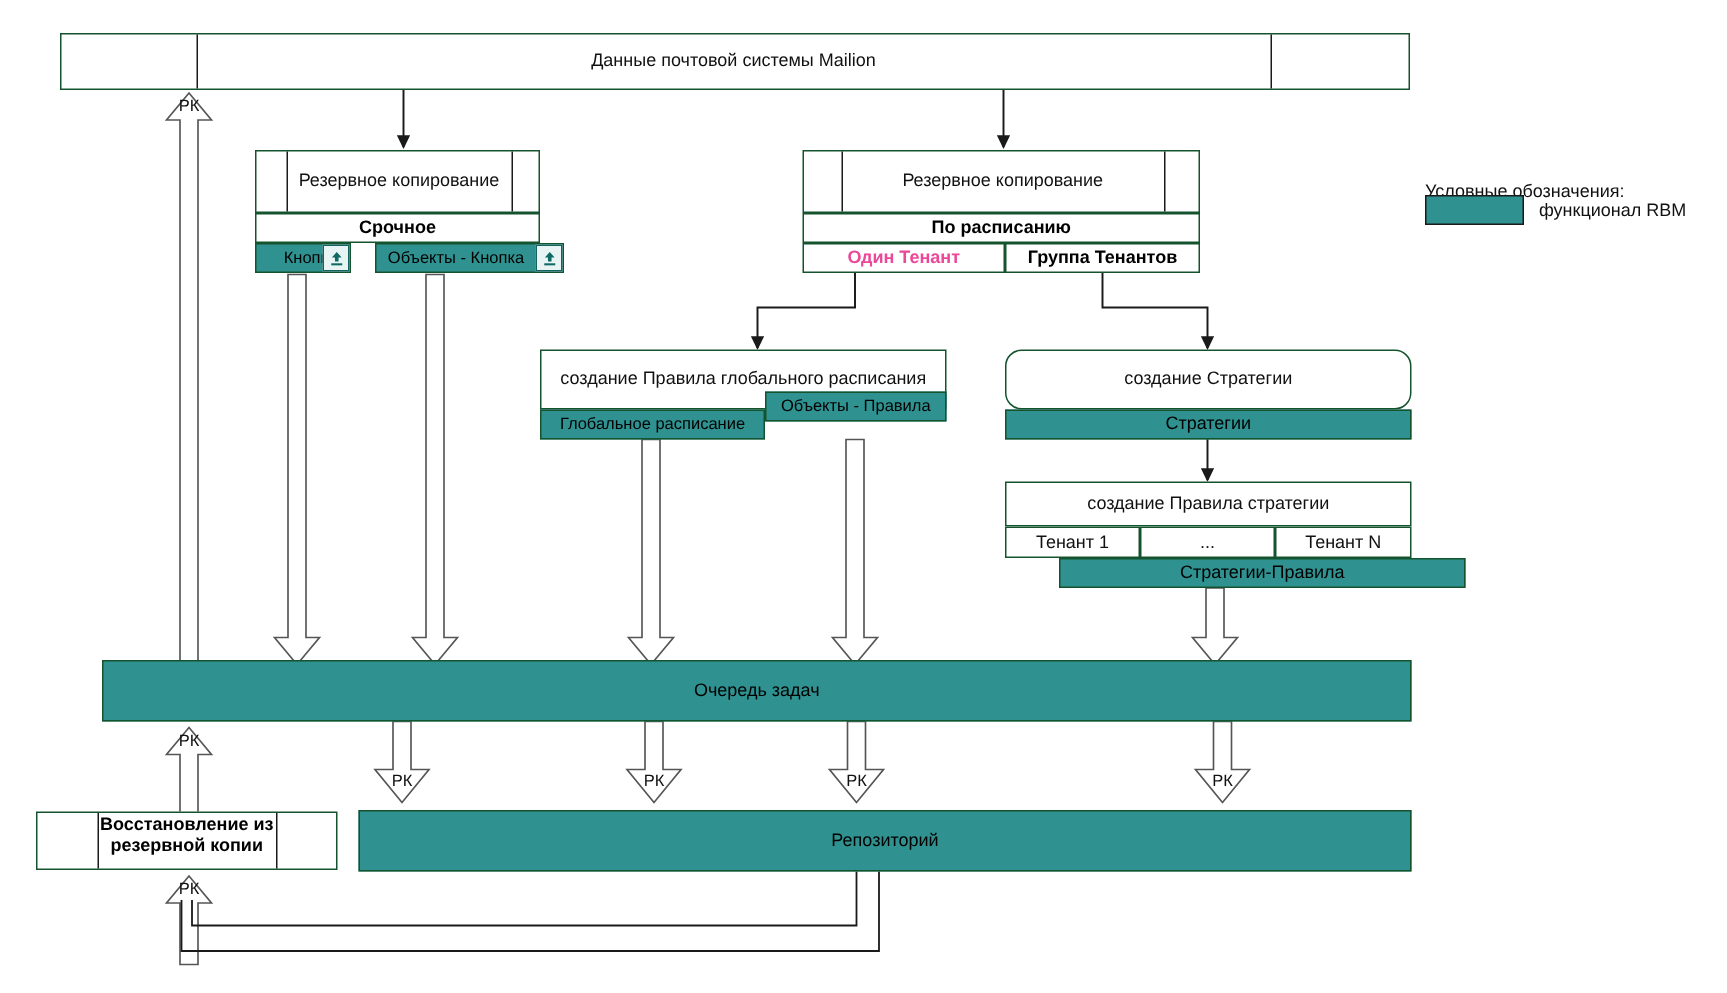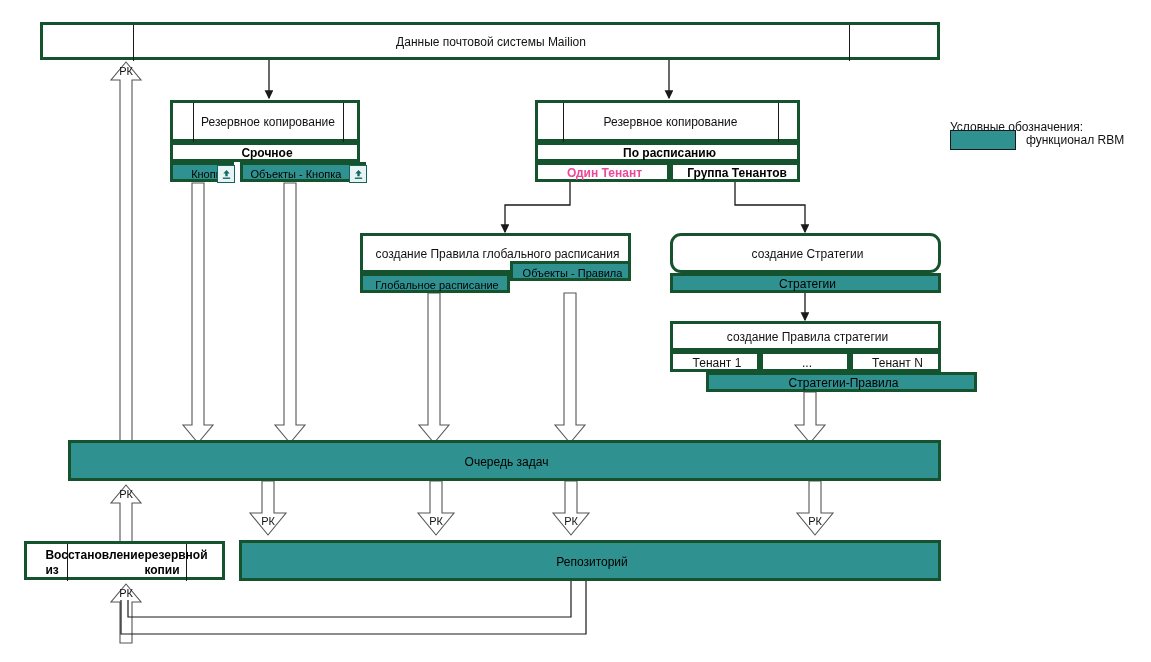--- a/index.html
+++ b/index.html
@@ -1,20 +1,20 @@
 <!DOCTYPE html>
 <html><head>
 <meta charset="utf-8">
 <style>
   html,body{margin:0;padding:0;background:#ffffff;}
   body{width:1151px;height:662px;font-family:"Liberation Sans","DejaVu Sans",sans-serif;}
   #stage{position:relative;width:1151px;height:662px;overflow:hidden;background:#fff;}
   #svg-layer{position:absolute;left:0;top:0;width:1151px;height:662px;}
 
-  .box{position:absolute;box-sizing:border-box;border:3px solid #14532d;background:#ffffff;}
+  .box{position:absolute;box-sizing:border-box;border:1px solid #14532d;background:#ffffff;}
   .cell{position:absolute;box-sizing:border-box;display:flex;align-items:center;justify-content:center;
         text-align:center;line-height:1.12;overflow:hidden;}
   .teal{background:#2f9290;color:#000;}
   .b{font-weight:bold;}
   .t12{font-size:12px;}
   .t11{font-size:11px;}
 
   .vsep{position:absolute;background:#1a1a1a;width:1px;}
 
   .legend-title{position:absolute;font-size:12px;color:#111;white-space:nowrap;margin-top:12px;}
@@ -111,21 +111,21 @@
     </div>
     <div class="box teal" style="left:0;top:62px;width:64px;height:20px;position:absolute;">
       <div class="cell t11" style="left:0;top:0;width:56px;height:18px;color:#000;padding-left:16px;">Кнопка</div>
       <div class="upicon" style="left:44px;top:0;width:18px;height:18px;">
         <svg width="11" height="11" viewBox="0 0 12 12">
           <path d="M6 1 L9.5 5 L7.3 5 L7.3 8 L4.7 8 L4.7 5 L2.5 5 Z" fill="#0f6a66"></path>
           <rect x="2" y="9.3" width="8" height="1.5" fill="#0f6a66"></rect>
         </svg>
       </div>
     </div>
-    <div class="box teal" style="left:70px;top:62px;width:126px;height:20px;position:absolute;padding-left:24px;">
+    <div class="box teal" style="left:80px;top:62px;width:126px;height:20px;position:absolute;padding-left:24px;">
       <div class="cell t11" style="left:0;top:0;width:106px;height:18px;color:#000;">Объекты - Кнопка</div>
       <div class="upicon" style="left:106px;top:0;width:18px;height:18px;">
         <svg width="11" height="11" viewBox="0 0 12 12">
           <path d="M6 1 L9.5 5 L7.3 5 L7.3 8 L4.7 8 L4.7 5 L2.5 5 Z" fill="#0f6a66"></path>
           <rect x="2" y="9.3" width="8" height="1.5" fill="#0f6a66"></rect>
         </svg>
       </div>
     </div>
   </div>
 
@@ -189,22 +189,22 @@
     <div class="cell t12" style="left:0;top:0;width:700px;height:39px;color:#000;">Репозиторий</div>
   </div>
 
   <div class="box teal" style="left:68px;top:440px;width:873px;height:41px;">
     <div class="cell t12" style="left:0;top:0;width:871px;height:39px;color:#000;">Очередь задач</div>
   </div>
 
   <div class="box" style="left:24px;top:541px;width:201px;height:39px;">
     <div class="vsep" style="left:40px;top:0;height:37px;"></div>
     <div class="vsep" style="left:159px;top:0;height:37px;"></div>
-    <div style="position:absolute;left:40px;top:0;width:119px;height:37px;display:flex;flex-direction:row;
-                align-items:center;justify-content:center;line-height:1.18;">
+    <div style="position:absolute;left:40px;top:0;width:119px;height:37px;display:flex;flex-direction:column;
+                align-items:center;justify-content:flex-start;line-height:1.18;">
       <span class="t12 b" style="color:#000;">Восстановление из</span>
       <span class="t12 b" style="color:#000;">резервной копии</span>
     </div>
   </div>
 
   <div class="legend-title" style="left:950px;top:108px;">Условные обозначения:</div>
   <div class="legend-swatch" style="left:950px;top:130px;width:66px;height:20px;"></div>
   <div class="legend-label" style="left:1026px;top:133px;">функционал RBM</div>
 
 </div>

